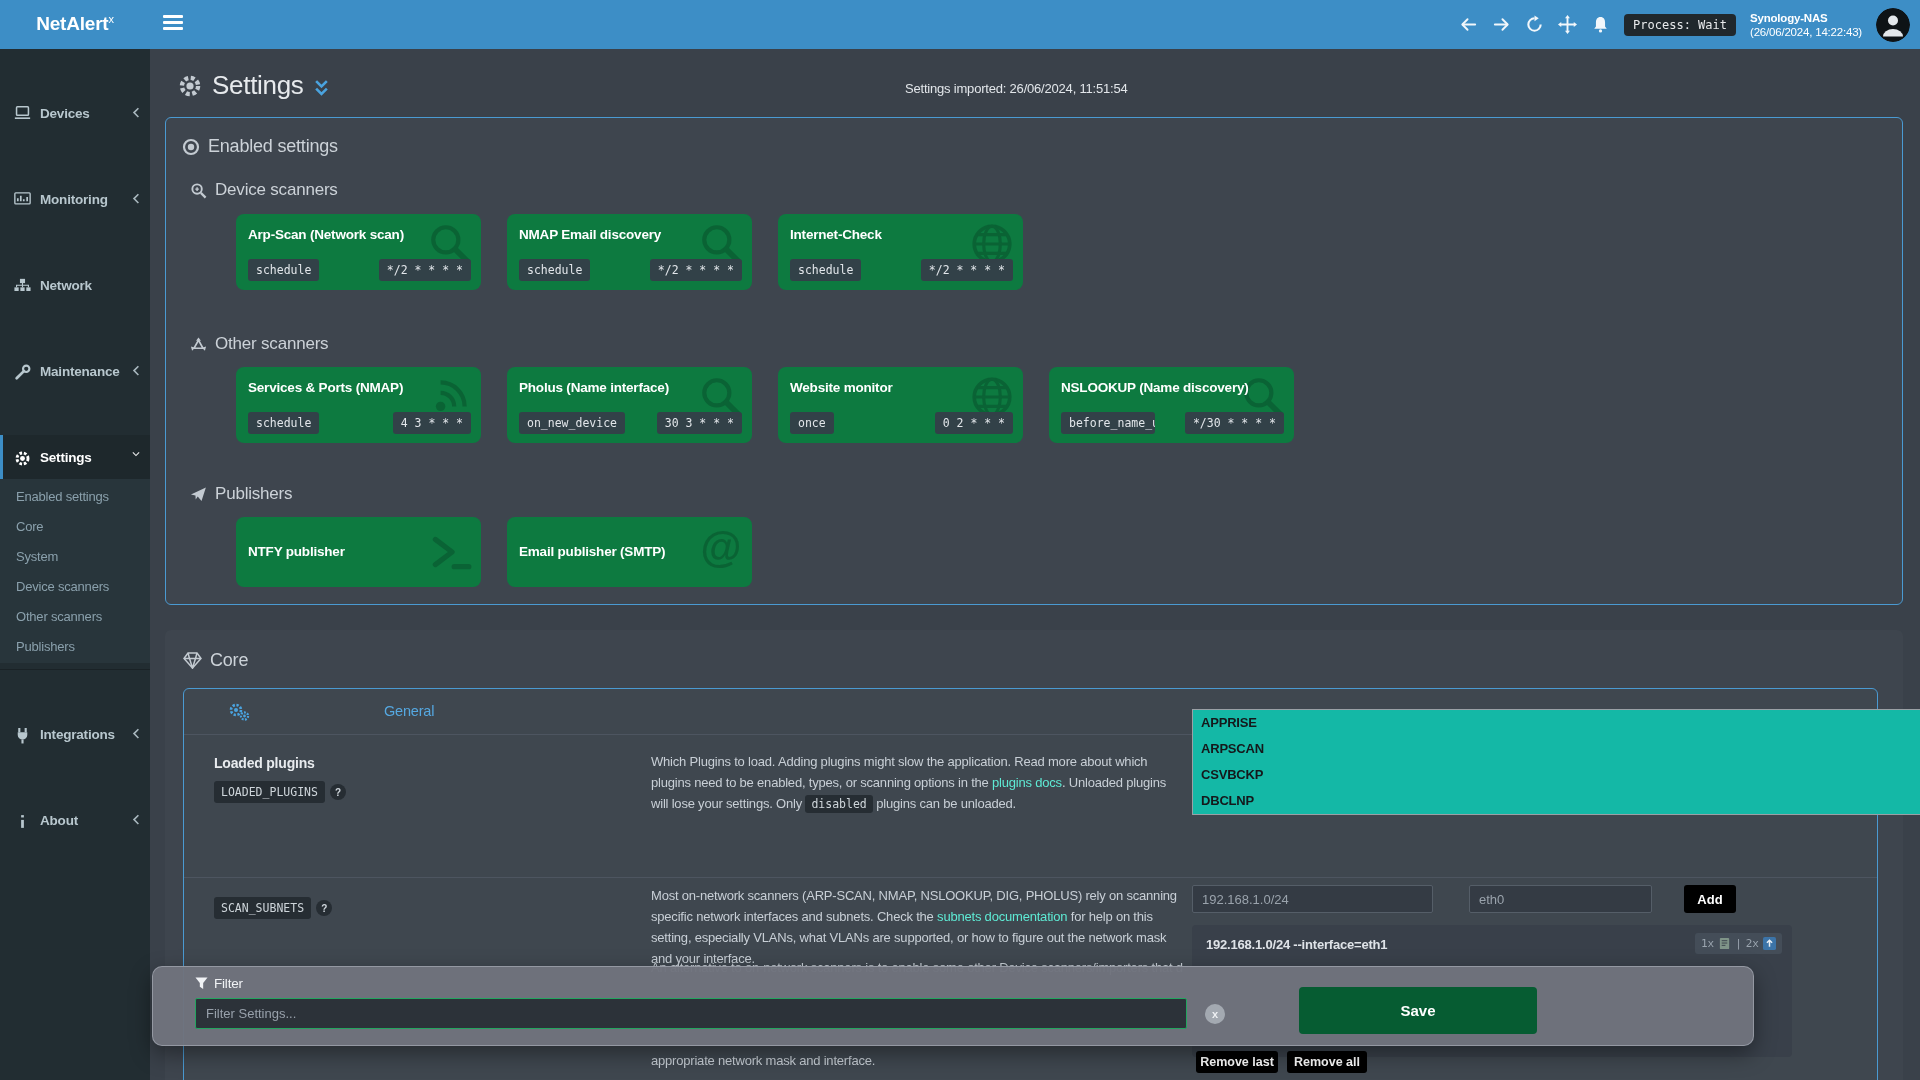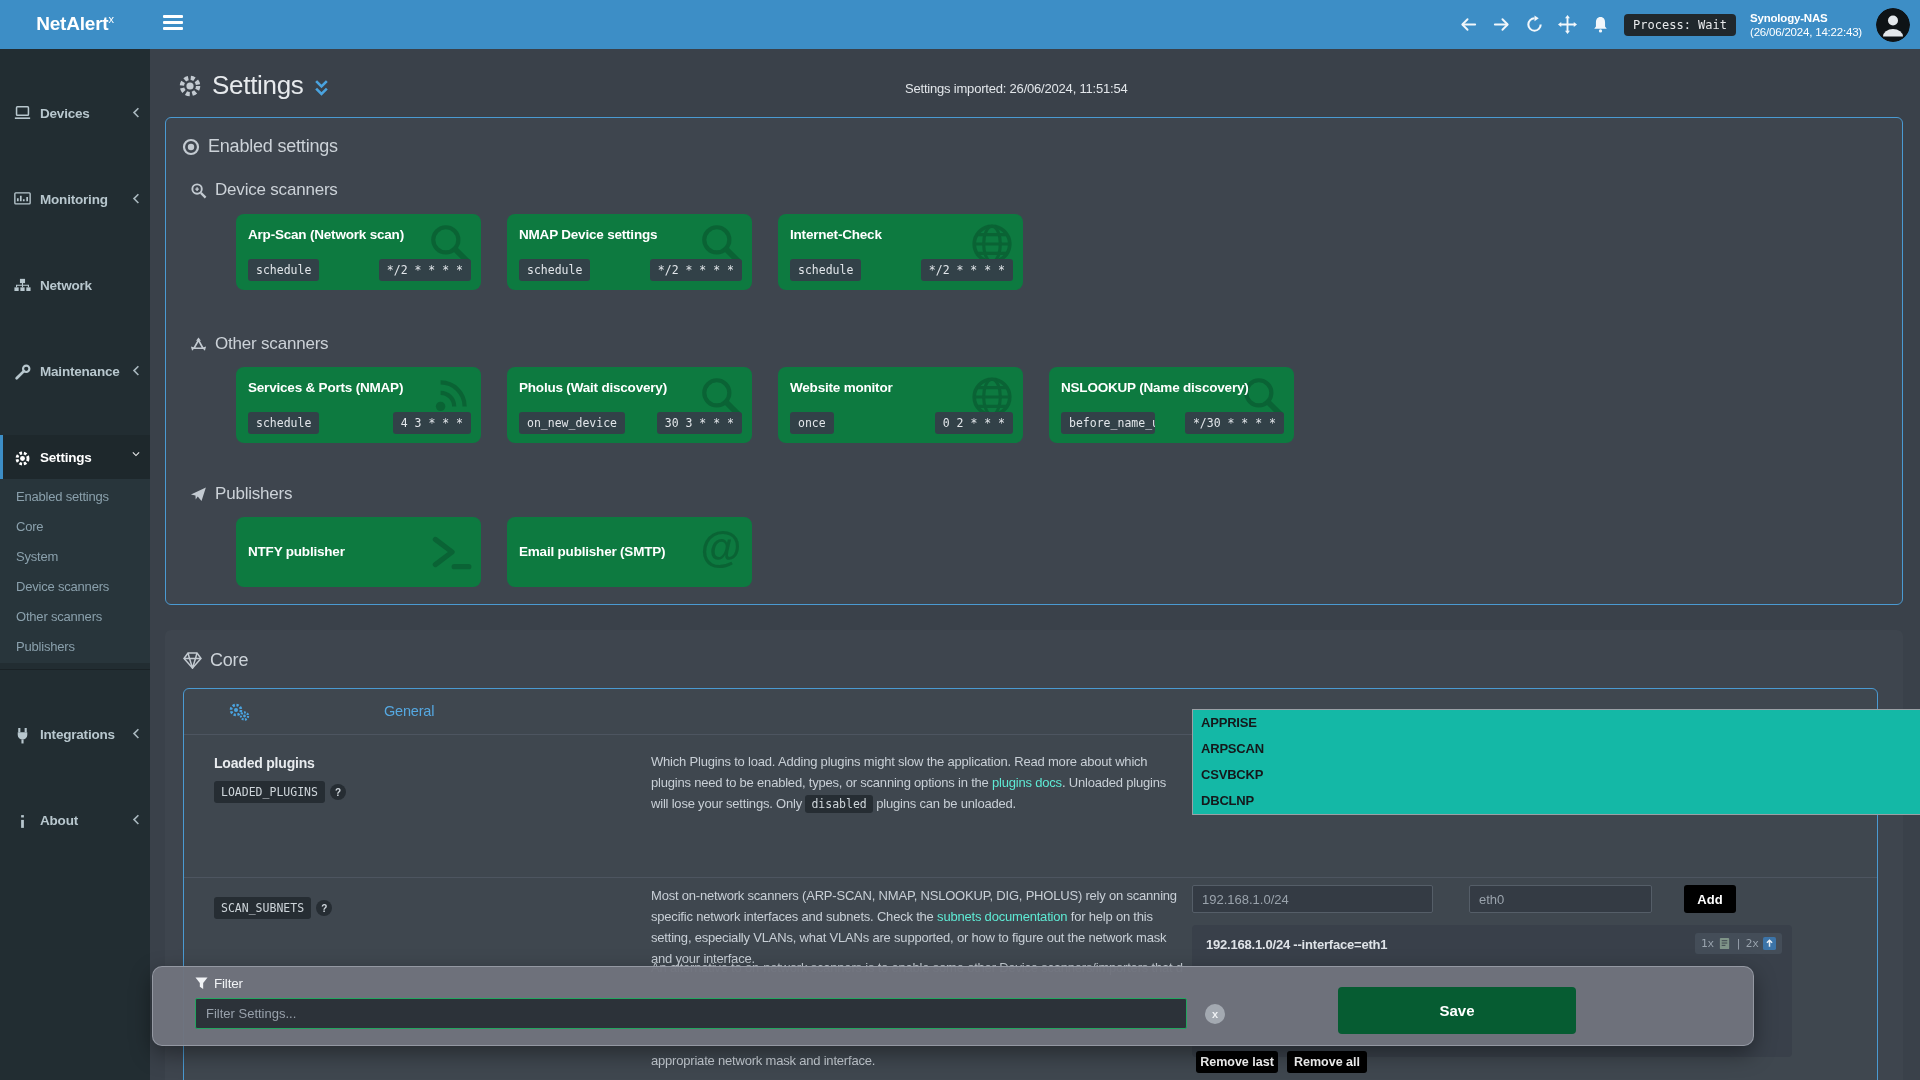--- a/index.html
+++ b/index.html
@@ -117,21 +117,21 @@
   .filter-lab .ic { width:13px; height:13px; color:#f0f2f5; }
   .filter-input { position:absolute; left:42px; top:31px; width:992px; height:31px; background:#2c3239;
                   border:1.5px solid #23a55f; border-radius:2px; color:#cfd5db; font-size:13px; padding:0 10px;
                   font-family:"Liberation Sans", sans-serif; }
   .filter-input::placeholder { color:#98a1ab; }
   .clear-btn { position:absolute; left:1052px; top:37px; width:20px; height:20px; border-radius:50%;
                background:#a3a9b1; color:#eef0f3; font-size:11px; font-weight:700; border:none;
                display:flex; align-items:center; justify-content:center; cursor:pointer; }
   .save-btn { position:absolute; left:1146px; top:20px; width:238px; height:47px; background:#065c32;
               border:none; border-radius:4px; color:#fff; font-size:15px; font-weight:600; cursor:pointer;
-              font-family:"Liberation Sans", sans-serif;margin-left:39px; }
+              font-family:"Liberation Sans", sans-serif; }
 </style>
 </head>
 <body>
 
 <div class="topbar">
   <div class="brand">
     <span><b>NetAlert</b><sup>x</sup></span>
   </div>
   <div class="burger">
       <span></span>
@@ -352,21 +352,21 @@
           <span class="badge b2">*/2 * * * *</span>
         </div>
     </div>
     <div class="card">
       <span class="wm">
         <svg viewBox="0 0 44 44" stroke="currentColor" fill="none">
             <circle cx="18" cy="18" r="12" stroke-width="4"></circle>
             <path d="M27 27 L39 39" stroke-width="5.5" stroke-linecap="round"></path>
           </svg>
         </span>
-      <div class="ttl">NMAP Device settings</div>
+      <div class="ttl">NMAP Email discovery</div>
       <div class="badges">
           <span class="badge">schedule</span>
           <span class="badge b2">*/2 * * * *</span>
         </div>
     </div>
     <div class="card">
       <span class="wm">
         <svg viewBox="0 0 44 44" stroke="currentColor" fill="none">
             <circle cx="22" cy="22" r="17" stroke-width="3.5"></circle>
             <ellipse cx="22" cy="22" rx="8" ry="17" stroke-width="3"></ellipse>
@@ -407,21 +407,21 @@
           <span class="badge b2">4 3 * * *</span>
         </div>
     </div>
     <div class="card">
       <span class="wm">
         <svg viewBox="0 0 44 44" stroke="currentColor" fill="none">
             <circle cx="18" cy="18" r="12" stroke-width="4"></circle>
             <path d="M27 27 L39 39" stroke-width="5.5" stroke-linecap="round"></path>
           </svg>
         </span>
-      <div class="ttl">Pholus (Wait discovery)</div>
+      <div class="ttl">Pholus (Name interface)</div>
       <div class="badges">
           <span class="badge">on_new_device</span>
           <span class="badge b2">30 3 * * *</span>
         </div>
     </div>
     <div class="card">
       <span class="wm">
         <svg viewBox="0 0 44 44" stroke="currentColor" fill="none">
             <circle cx="22" cy="22" r="17" stroke-width="3.5"></circle>
             <ellipse cx="22" cy="22" rx="8" ry="17" stroke-width="3"></ellipse>

